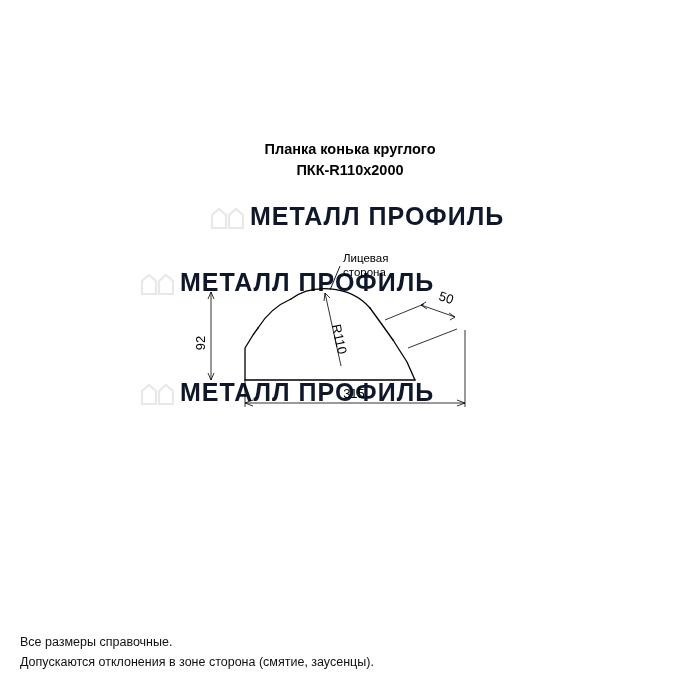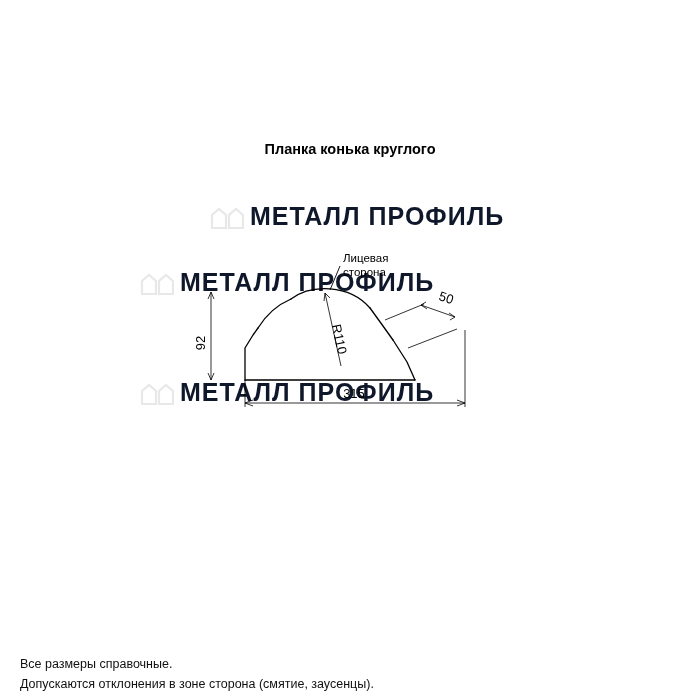--- a/index.html
+++ b/index.html
@@ -55,21 +55,21 @@
     position: absolute;
     top: 180px;
     left: 110px;
     width: 480px;
     height: 260px;
     pointer-events: none;
   }
   .footer {
     position: absolute;
     left: 20px;
-    bottom: 6px;
+    bottom: 28px;
     font-size: 12.5px;
     line-height: 20px;
     color: #111;
   }
   .footer div {
     white-space: nowrap;
   }
   svg { display: block; }
   .wm {
     position: absolute;
@@ -87,20 +87,21 @@
   }
 </style>
 </head>
 <body>
 
 <div class="page">
 
 
   <div class="subtitle">
     <span>Планка конька круглого</span>
+    <span class="line2">ПКК-R110х2000</span>
   </div>
 
   <div class="watermarks">
     <div class="wm" style="top: 22px; left: 100px;">
       <span class="lg">
         <svg width="34" height="24" viewBox="0 0 34 24">
           <path d="M2 22 L2 9 L9 3 L16 9 L16 22 Z" fill="none" stroke="#e8e8e8" stroke-width="2.2"></path>
           <path d="M19 22 L19 9 L26 3 L33 9 L33 22 Z" fill="none" stroke="#e8e8e8" stroke-width="2.2"></path>
         </svg>
       </span><span>МЕТАЛЛ ПРОФИЛЬ</span>

